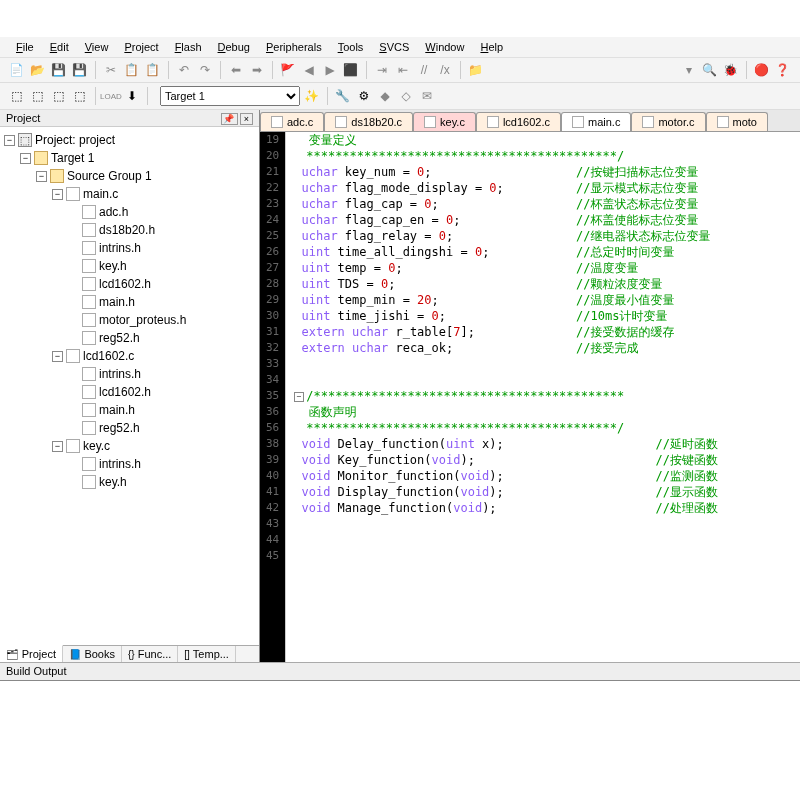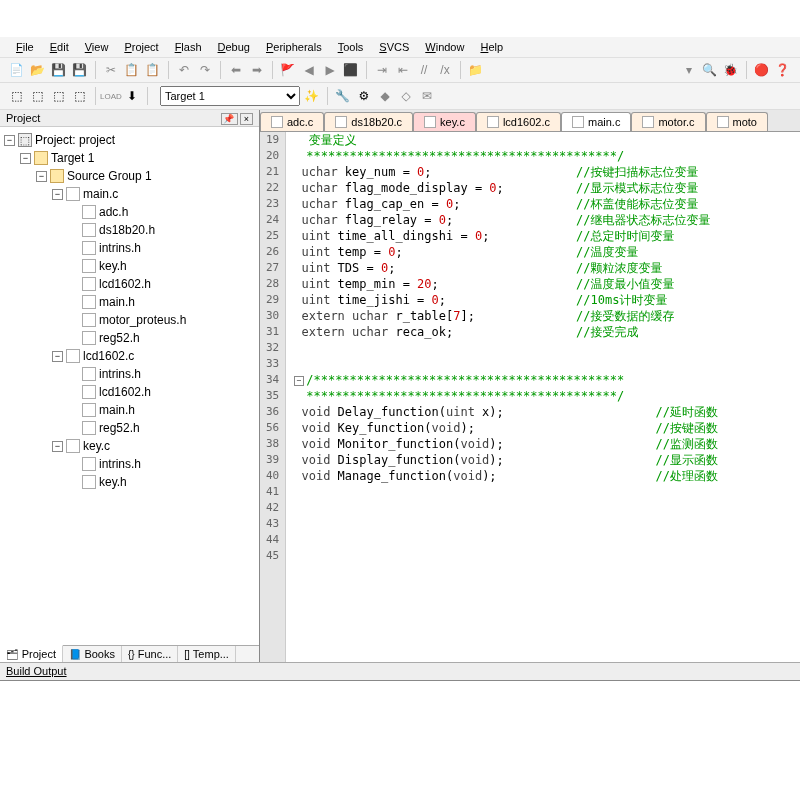--- a/index.html
+++ b/index.html
@@ -31,29 +31,29 @@
 .ficon.file { background:#fff; border:1px solid #aaa; position:relative; }
 .bottom-tabs { display:flex; border-top:1px solid #aaa; background:#f4f4f4; font-size:11px; }
 .bottom-tabs .tab { padding:2px 6px; border-right:1px solid #ccc; display:flex; align-items:center; gap:3px; }
 .bottom-tabs .tab.active { background:#fff; border-top:1px solid #fff; margin-top:-1px; }
 .editor-area { flex:1; display:flex; flex-direction:column; min-width:0; }
 .file-tabs { display:flex; background:#e8e8e8; border-bottom:1px solid #999; overflow:hidden; }
 .file-tab { padding:3px 10px; margin-top:2px; border:1px solid #999; border-bottom:none; background:#fff0e0; font-size:11px; display:flex; align-items:center; gap:4px; border-radius:3px 3px 0 0; }
 .file-tab.red { background:#ffd6d6; }
 .file-tab.active { background:#fff; }
 .editor-body { flex:1; display:flex; overflow:hidden; background:#fff; font-family:Consolas,monospace; }
-.gutter { background:#e5e5e5; color:#666; text-align:right; padding:0 6px; border-right:1px solid #ccc; }
+.gutter { background:#000000; color:#666; text-align:right; padding:0 6px; border-right:1px solid #ccc; }
 .gutter div { height:16px; line-height:16px; font-size:11px; }
 .code { flex:1; overflow:hidden; }
 .code-line { height:16px; line-height:16px; white-space:pre; font-size:12px; padding-left:8px; }
-.kw { color:#404040; }
+.kw { color:#8b5cf6; }
 .num { color:#cc0000; }
 .cmt { color:#009900; }
 .fold { display:inline-block; width:10px; height:10px; border:1px solid #888; font-size:8px; line-height:8px; text-align:center; background:#fff; color:#444; margin-right:2px; vertical-align:middle; }
-.status-bottom { background:#eee; border-top:1px solid #aaa; padding:2px 6px; font-size:11px; height:18px;text-decoration:underline; }
+.status-bottom { background:#eee; border-top:1px solid #aaa; padding:2px 6px; font-size:11px; height:18px; }
 .build-output { height:120px; background:#fff; border-top:1px solid #888; }
 </style>
 </head>
 <body>
 
 <div class="app">
   <div class="blank-top"></div>
 
   <div class="menubar" id="menubar">
       <span><u>F</u>ile</span>
@@ -334,32 +334,34 @@
             <div>42</div>
             <div>43</div>
             <div>44</div>
             <div>45</div>
           </div>
         <div class="code" id="code">
             <div class="code-line"> <span class="cmt"> 变量定义</span></div>
             <div class="code-line"><span class="fold" style="visibility:hidden">−</span><span class="cmt">*******************************************/</span></div>
             <div class="code-line"> <span class="kw">uchar</span> key_num = <span class="num">0</span>;                    <span class="cmt">//按键扫描标志位变量</span></div>
             <div class="code-line"> <span class="kw">uchar</span> flag_mode_display = <span class="num">0</span>;          <span class="cmt">//显示模式标志位变量</span></div>
+            <div class="code-line"> <span class="kw">uchar</span> flag_cap = <span class="num">0</span>;                   <span class="cmt">//杯盖状态标志位变量</span></div>
             <div class="code-line"> <span class="kw">uchar</span> flag_cap_en = <span class="num">0</span>;                <span class="cmt">//杯盖使能标志位变量</span></div>
             <div class="code-line"> <span class="kw">uchar</span> flag_relay = <span class="num">0</span>;                 <span class="cmt">//继电器状态标志位变量</span></div>
             <div class="code-line"> <span class="kw">uint</span> time_all_dingshi = <span class="num">0</span>;            <span class="cmt">//总定时时间变量</span></div>
             <div class="code-line"> <span class="kw">uint</span> temp = <span class="num">0</span>;                        <span class="cmt">//温度变量</span></div>
             <div class="code-line"> <span class="kw">uint</span> TDS = <span class="num">0</span>;                         <span class="cmt">//颗粒浓度变量</span></div>
             <div class="code-line"> <span class="kw">uint</span> temp_min = <span class="num">20</span>;                   <span class="cmt">//温度最小值变量</span></div>
             <div class="code-line"> <span class="kw">uint</span> time_jishi = <span class="num">0</span>;                  <span class="cmt">//10ms计时变量</span></div>
             <div class="code-line"> <span class="kw">extern</span> <span class="kw">uchar</span> r_table[<span class="num">7</span>];              <span class="cmt">//接受数据的缓存</span></div>
             <div class="code-line"> <span class="kw">extern</span> <span class="kw">uchar</span> reca_ok;                 <span class="cmt">//接受完成</span></div>
             <div class="code-line"> </div>
             <div class="code-line"> </div>
             <div class="code-line"><span class="fold">−</span><span class="cmt">/*******************************************</span></div>
+            <div class="code-line"> <span class="cmt"> 函数声明</span></div>
             <div class="code-line"><span class="fold" style="visibility:hidden">−</span><span class="cmt">*******************************************/</span></div>
             <div class="code-line"> <span class="kw">void</span> Delay_function(<span class="kw">uint</span> x);                     <span class="cmt">//延时函数</span></div>
             <div class="code-line"> <span class="kw">void</span> Key_function(<span class="kw">void</span>);                         <span class="cmt">//按键函数</span></div>
             <div class="code-line"> <span class="kw">void</span> Monitor_function(<span class="kw">void</span>);                     <span class="cmt">//监测函数</span></div>
             <div class="code-line"> <span class="kw">void</span> Display_function(<span class="kw">void</span>);                     <span class="cmt">//显示函数</span></div>
             <div class="code-line"> <span class="kw">void</span> Manage_function(<span class="kw">void</span>);                      <span class="cmt">//处理函数</span></div>
             <div class="code-line"> </div>
           </div>
       </div>
     </div>

